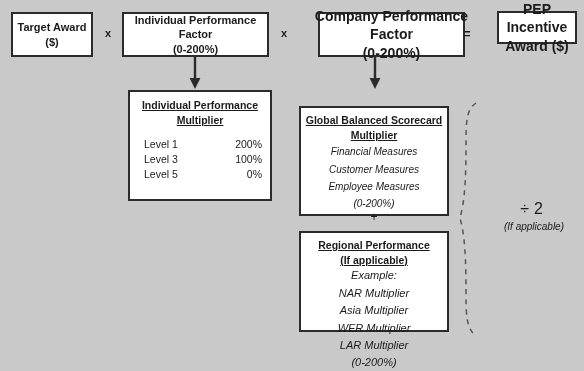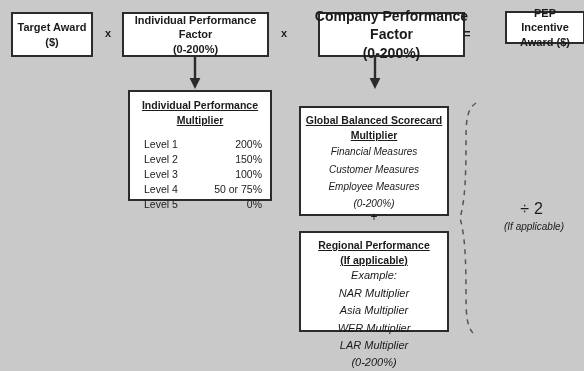--- a/index.html
+++ b/index.html
@@ -55,21 +55,21 @@
     font-size: 11px; font-weight: bold;
   }
   #op-times-2 { left: 274px; top: 27px; width: 20px; font-size: 11px; }
   #cpf-box {
     left: 302px; top: 12px; width: 147px; height: 45px;
     font-size: 14px; font-weight: bold; margin-left: 16px;
   }
   #op-equals { left: 456px; top: 27px; width: 22px; font-size: 12px; }
   #pep-box {
     left: 497px; top: 11px; width: 80px; height: 33px;
-    font-size: 11px; font-weight: bold; margin-left: 8px;
+    font-size: 14px; font-weight: bold;
   }
 
   
   .arrow {
     position: absolute;
     width: 14px;
   }
 
   
   #ipm-box {
@@ -204,30 +204,22 @@
   <div class="box" id="ipm-box">
     <span class="title">Individual Performance</span>
     <span class="title">Multiplier</span>
     <table class="lvl-table">
       <tbody>
         <tr>
           <td class="k">Level 1</td>
           <td class="v">200%</td>
         </tr>
         <tr>
-          <td class="k">Level 2</td>
-          <td class="v">150%</td>
-        </tr>
-        <tr>
           <td class="k">Level 3</td>
           <td class="v">100%</td>
-        </tr>
-        <tr>
-          <td class="k">Level 4</td>
-          <td class="v">50 or 75%</td>
         </tr>
         <tr>
           <td class="k">Level 5</td>
           <td class="v">0%</td>
         </tr>
       </tbody>
     </table>
   </div>
 
   <div class="box" id="gbs-box">

